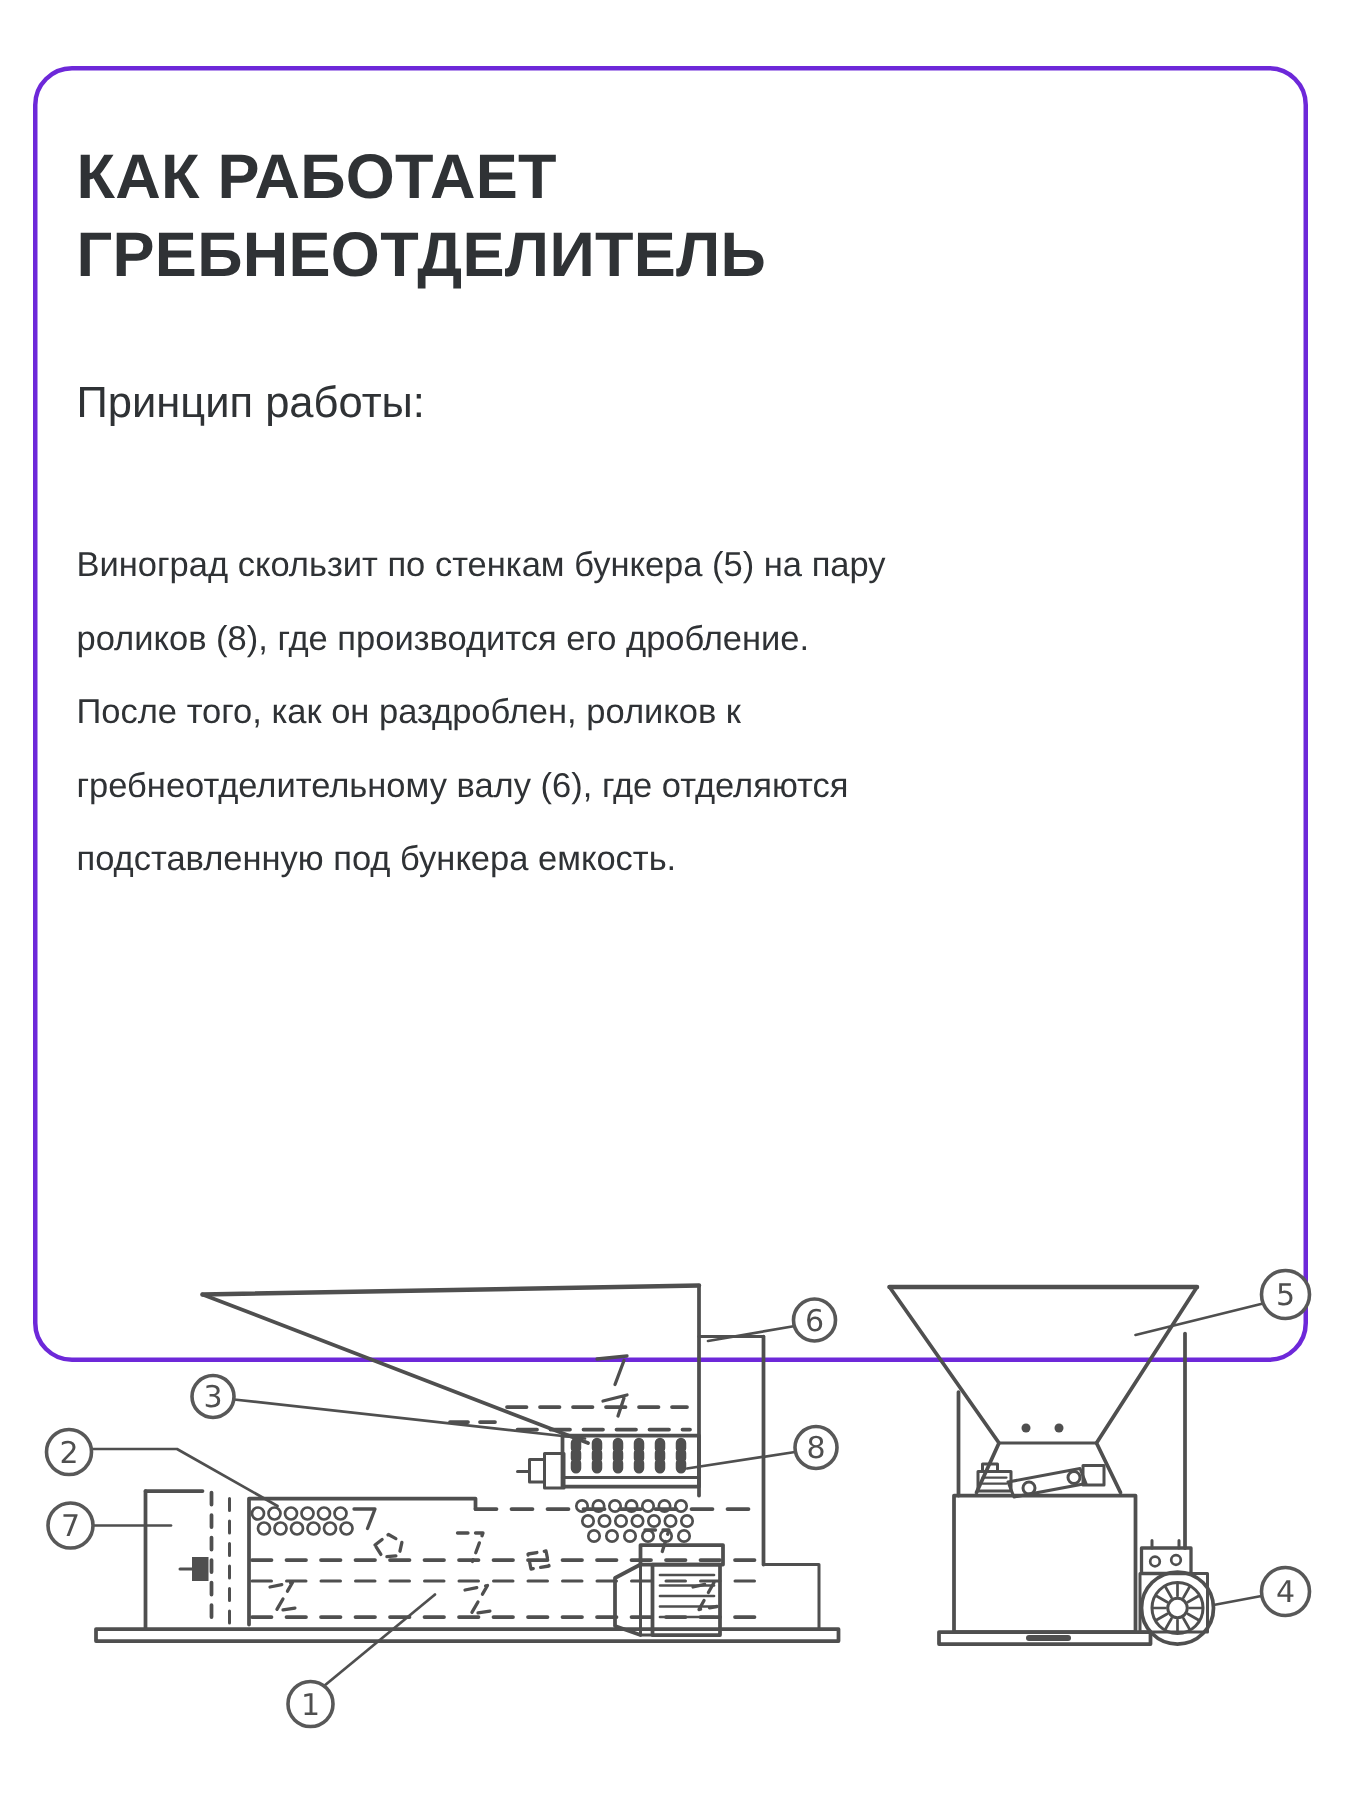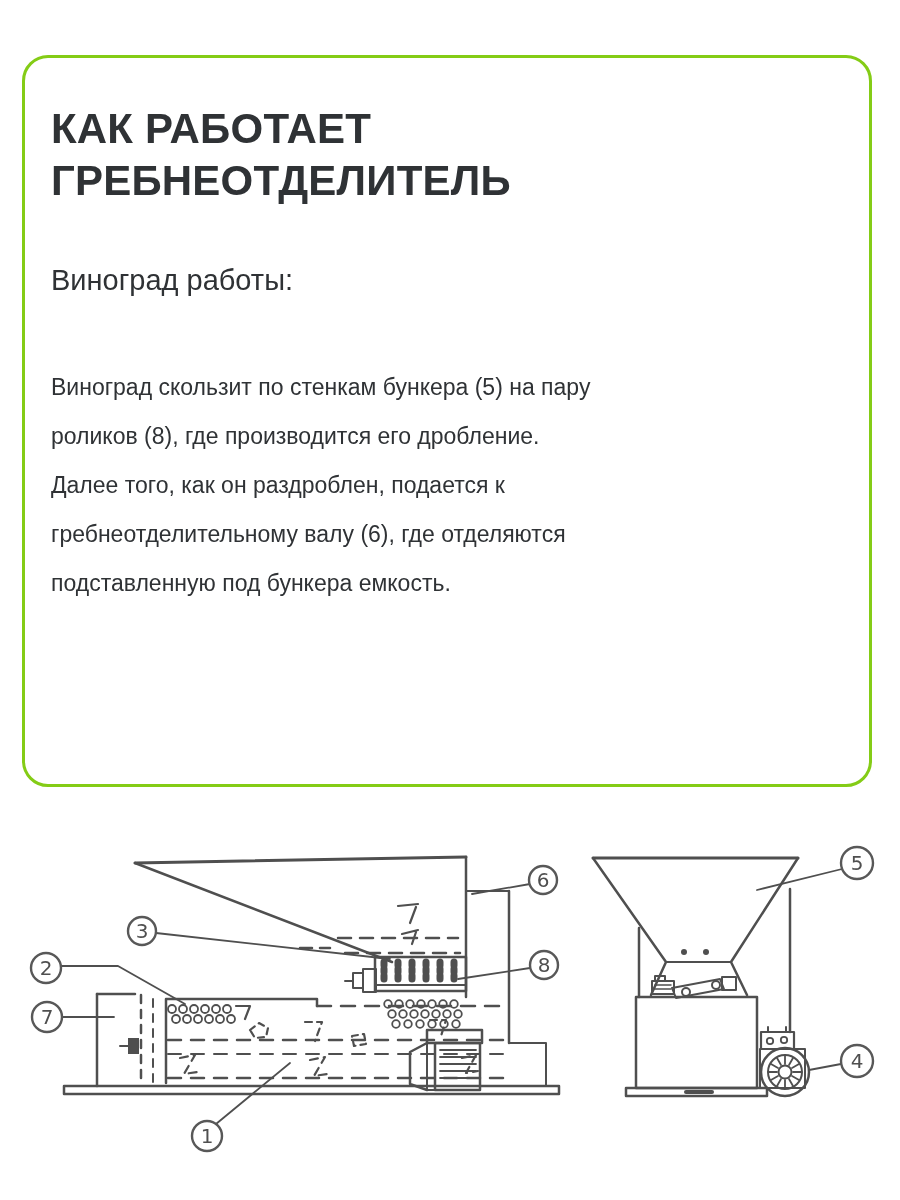--- a/index.html
+++ b/index.html
@@ -3,22 +3,22 @@
 <meta charset="utf-8">
 <style>
   html,body{margin:0;padding:0;}
   body{
     width:900px;height:1200px;position:relative;overflow:hidden;
     background:#ffffff;
     font-family:"Liberation Sans","DejaVu Sans",sans-serif;
     color:#2f3235;
   }
   .card{
-    position:absolute;left:22px;top:55px;width:850px;height:732px;
-    border:3px solid #84cc16;border-radius:26px;background:#ffffff;
+    position:absolute;left:22px;top:44px;width:850px;height:864px;
+    border:3px solid #6d28d9;border-radius:26px;background:#ffffff;
     box-sizing:border-box;
   }
   .title{
     position:absolute;left:26px;top:45px;
     font-size:42px;font-weight:bold;line-height:52px;color:#2f3235;
     letter-spacing:.2px;white-space:nowrap;
   }
   .subtitle{
     position:absolute;left:26px;top:202px;
     font-size:29px;line-height:40px;white-space:nowrap;
@@ -37,25 +37,25 @@
   }
 </style>
 </head>
 <body>
 
 <div class="card">
   <div class="title">
     <div>КАК РАБОТАЕТ</div>
     <div>ГРЕБНЕОТДЕЛИТЕЛЬ</div>
   </div>
-  <div class="subtitle">Виноград работы:</div>
+  <div class="subtitle">Принцип работы:</div>
   <div class="paragraph">
     <div>Виноград скользит по стенкам бункера (5) на пару</div>
     <div>роликов (8), где производится его дробление.</div>
-    <div>Далее того, как он раздроблен, подается к</div>
+    <div>После того, как он раздроблен, роликов к</div>
     <div>гребнеотделительному валу (6), где отделяются</div>
     <div>подставленную под бункера емкость.</div>
   </div>
 </div>
 
 <div class="diagram">
 <svg width="900" height="400" viewBox="0 800 900 400" xmlns="http://www.w3.org/2000/svg">
 
   <g stroke="#4f4f4f" fill="none" stroke-width="2" stroke-linecap="round" stroke-linejoin="round">
 

